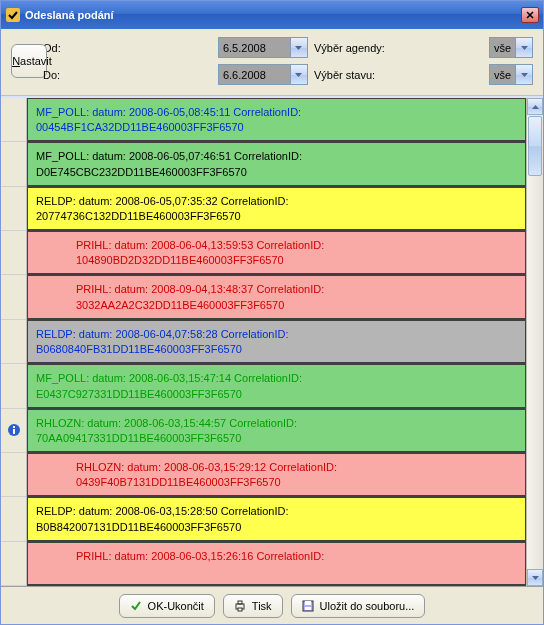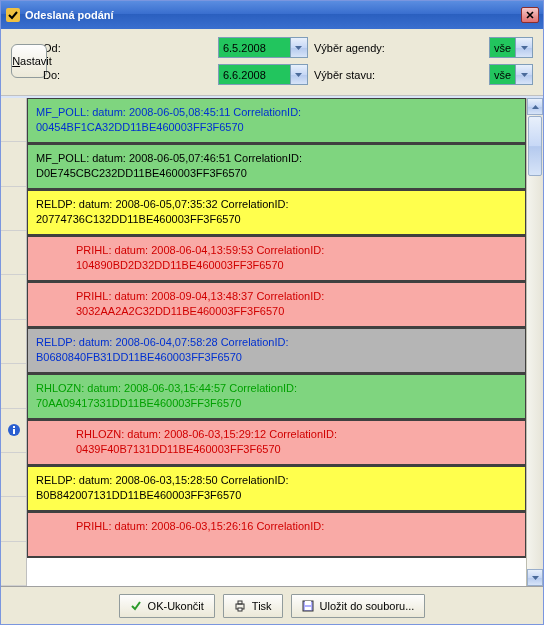--- a/index.html
+++ b/index.html
@@ -14,21 +14,21 @@
   .titlebar .icon { width:16px; height:16px; margin-right:4px; display:inline-flex; align-items:center; justify-content:center; }
   .titlebar .title { flex: 1; }
   .titlebar .closebtn {
     width: 18px; height: 16px; background: linear-gradient(180deg,#f6caca,#e07070);
     border: 1px solid #8a2d2d; border-radius: 2px; display:flex; align-items:center; justify-content:center; color:#5a1f1f; font-weight:bold;
   }
 
   .filters { padding: 8px 10px 10px 10px; display: grid; grid-template-columns: 26px 1fr 90px 1fr auto; column-gap: 6px; row-gap: 6px; align-items: center; border-bottom:1px solid #c0c0c0;}
   .lbl { color:#000; }
   .combo {
-    display:flex; align-items:center; background:#22c55e; border:1px solid #7f9db9; height:21px;
+    display:flex; align-items:center; background:#a3a3a3; border:1px solid #7f9db9; height:21px;
   }
   .combo .val { flex:1; padding:0 4px; color:#000; }
   .combo .arrow {
     width:17px; height:100%; background:linear-gradient(180deg,#e8f0fb,#c7d8f6 50%,#b4c9ee 51%,#d7e4f8);
     border-left:1px solid #7f9db9; display:flex; align-items:center; justify-content:center;
   }
   .btn {
     background:linear-gradient(180deg,#fdfdfd,#ece9d8); border:1px solid #919b9c; border-radius:6px; height:34px;
     padding:0 17px; display:flex; align-items:center; gap:6px; justify-content:center;
   }
@@ -49,21 +49,21 @@
   .bg-pink { background:#f9aaa6;padding-left:48px; }
   .bg-yellow { background:#ffff4d; }
   .bg-gray { background:#b5b5b5; }
 
   .scrollbar { width:17px; background:linear-gradient(90deg,#f4f4ee,#e6e4d8); display:flex; flex-direction:column; border-left:1px solid #bdbdb0;}
   .sbtn { height:17px; background:linear-gradient(180deg,#e8f0fb,#c7d8f6 50%,#b4c9ee 51%,#d7e4f8); border:1px solid #99aecb; display:flex;align-items:center;justify-content:center;}
   .thumb { height:60px; margin:1px; background:linear-gradient(180deg,#e8f0fb,#c7d8f6 50%,#b4c9ee 51%,#d7e4f8); border:1px solid #99aecb; border-radius:2px;}
   .strack { flex:1; }
 
   .footer { height:38px; background:#ece9d8; border-top:1px solid #a0a0a0; display:flex; align-items:center; justify-content:center; gap:8px; }
-  .fbtn { background:linear-gradient(180deg,#fdfdfd,#ece9d8); border:1px solid #919b9c; border-radius:1px; height:24px; padding:0 10px; display:flex; align-items:center; gap:6px;}
+  .fbtn { background:linear-gradient(180deg,#fdfdfd,#ece9d8); border:1px solid #919b9c; border-radius:6px; height:24px; padding:0 10px; display:flex; align-items:center; gap:6px;}
 
   svg { display:block; }
 </style>
 </head>
 <body>
 
 <div class="window">
 
   <div class="titlebar">
     <span class="icon">
@@ -168,20 +168,24 @@
         </div>
         <div class="row bg-pink">
           <div class="l1 red">PRIHL: datum: 2008-09-04,13:48:37 CorrelationID:</div>
           <div class="l2 red">3032AA2A2C32DD11BE460003FF3F6570</div>
         </div>
         <div class="row bg-gray">
           <div class="l1 blue">RELDP: datum: 2008-06-04,07:58:28 CorrelationID:</div>
           <div class="l2 blue">B0680840FB31DD11BE460003FF3F6570</div>
         </div>
         <div class="row bg-green">
+          <div class="l1 green">MF_POLL: datum: 2008-06-03,15:47:14 CorrelationID:</div>
+          <div class="l2 green">E0437C927331DD11BE460003FF3F6570</div>
+        </div>
+        <div class="row bg-green">
           <div class="l1 green">RHLOZN: datum: 2008-06-03,15:44:57 CorrelationID:</div>
           <div class="l2 green">70AA09417331DD11BE460003FF3F6570</div>
         </div>
         <div class="row bg-pink">
           <div class="l1 red">RHLOZN: datum: 2008-06-03,15:29:12 CorrelationID:</div>
           <div class="l2 red">0439F40B7131DD11BE460003FF3F6570</div>
         </div>
         <div class="row bg-yellow">
           <div class="l1 black">RELDP: datum: 2008-06-03,15:28:50 CorrelationID:</div>
           <div class="l2 black">B0B842007131DD11BE460003FF3F6570</div>

